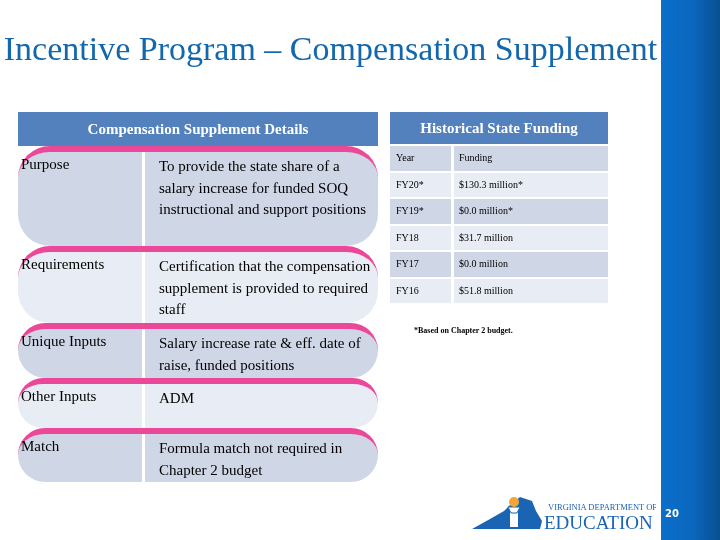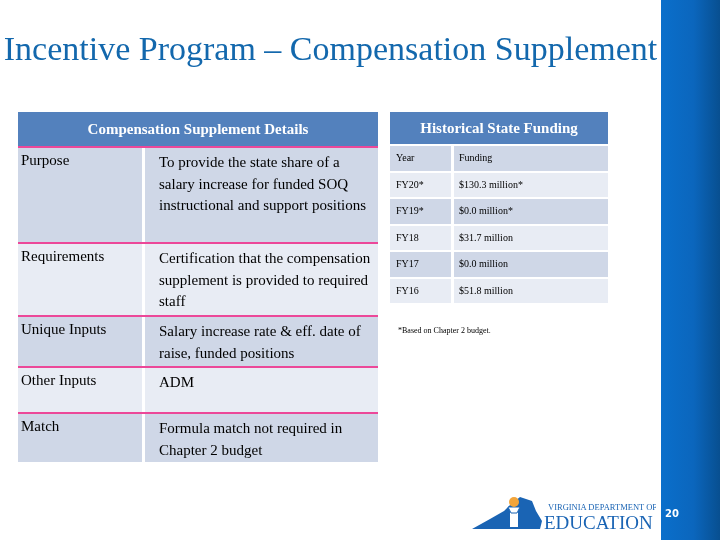--- a/index.html
+++ b/index.html
@@ -2,31 +2,31 @@
 <html><head>
 <meta charset="utf-8">
 <style>
   html, body { margin:0; padding:0; }
   body { width:720px; height:540px; position:relative; background:#ffffff; overflow:hidden; font-family:"Liberation Serif", serif; }
   .sidebar { position:absolute; left:661px; top:0; width:59px; height:540px; background:linear-gradient(to right,#0a6fcb 0%,#0b66bd 55%,#084f90 100%); }
   .page-num { position:absolute; left:665px; top:508px; color:#fff; font-family:"DejaVu Sans", sans-serif; font-size:10px; font-weight:bold; }
   .title { position:absolute; left:0; top:28px; width:661px; text-align:center; color:#1368ad; font-size:34px; line-height:42px; font-family:"Liberation Serif", serif; }
   .left-table { position:absolute; left:18px; top:112px; width:360px; border-collapse:separate; border-spacing:0; }
   .hdr { background:#5381bd; color:#fff; font-weight:bold; font-size:15px; text-align:center; height:34px; line-height:34px; }
-  .lt-row { display:flex; border-top:2px solid #ec4899; }
+  .lt-row { display:flex; border-top:6px solid #ec4899;border-radius:32px; }
   .lt-label { width:124px; padding:4px 3px; font-size:15px; color:#000; box-sizing:border-box; }
   .lt-val { flex:1; padding:4px 4px 4px 14px; font-size:15px; line-height:21.5px; color:#000; border-left:3px solid #fff; box-sizing:border-box; }
   .dark { background:#cfd7e7; }
   .light { background:#e8ecf4; }
   .right { position:absolute; left:390px; top:112px; width:218px; }
   .rt-hdr { background:#5381bd; color:#fff; font-weight:bold; font-size:15px; text-align:center; height:32px; line-height:32px; }
   .rt-row { display:flex; height:24.5px; border-top:2px solid #fff; font-size:10px; line-height:24px; }
   .rt-year { width:64px; padding-left:6px; box-sizing:border-box; border-right:3px solid #fff; }
   .rt-fund { flex:1; padding-left:5px; }
-  .note { position:absolute; left:398px; top:326px; font-size:8px; font-weight:normal; color:#000; }
+  .note { position:absolute; left:414px; top:326px; font-size:8px; font-weight:bold; color:#000; }
   .logo { position:absolute; left:470px; top:493px; width:186px; height:40px; }
 </style>
 </head>
 <body>
 
 <div class="sidebar"></div>
 <div class="page-num">20</div>
 
 <div class="title">
   <span>Incentive Program – Compensation Supplement</span>

